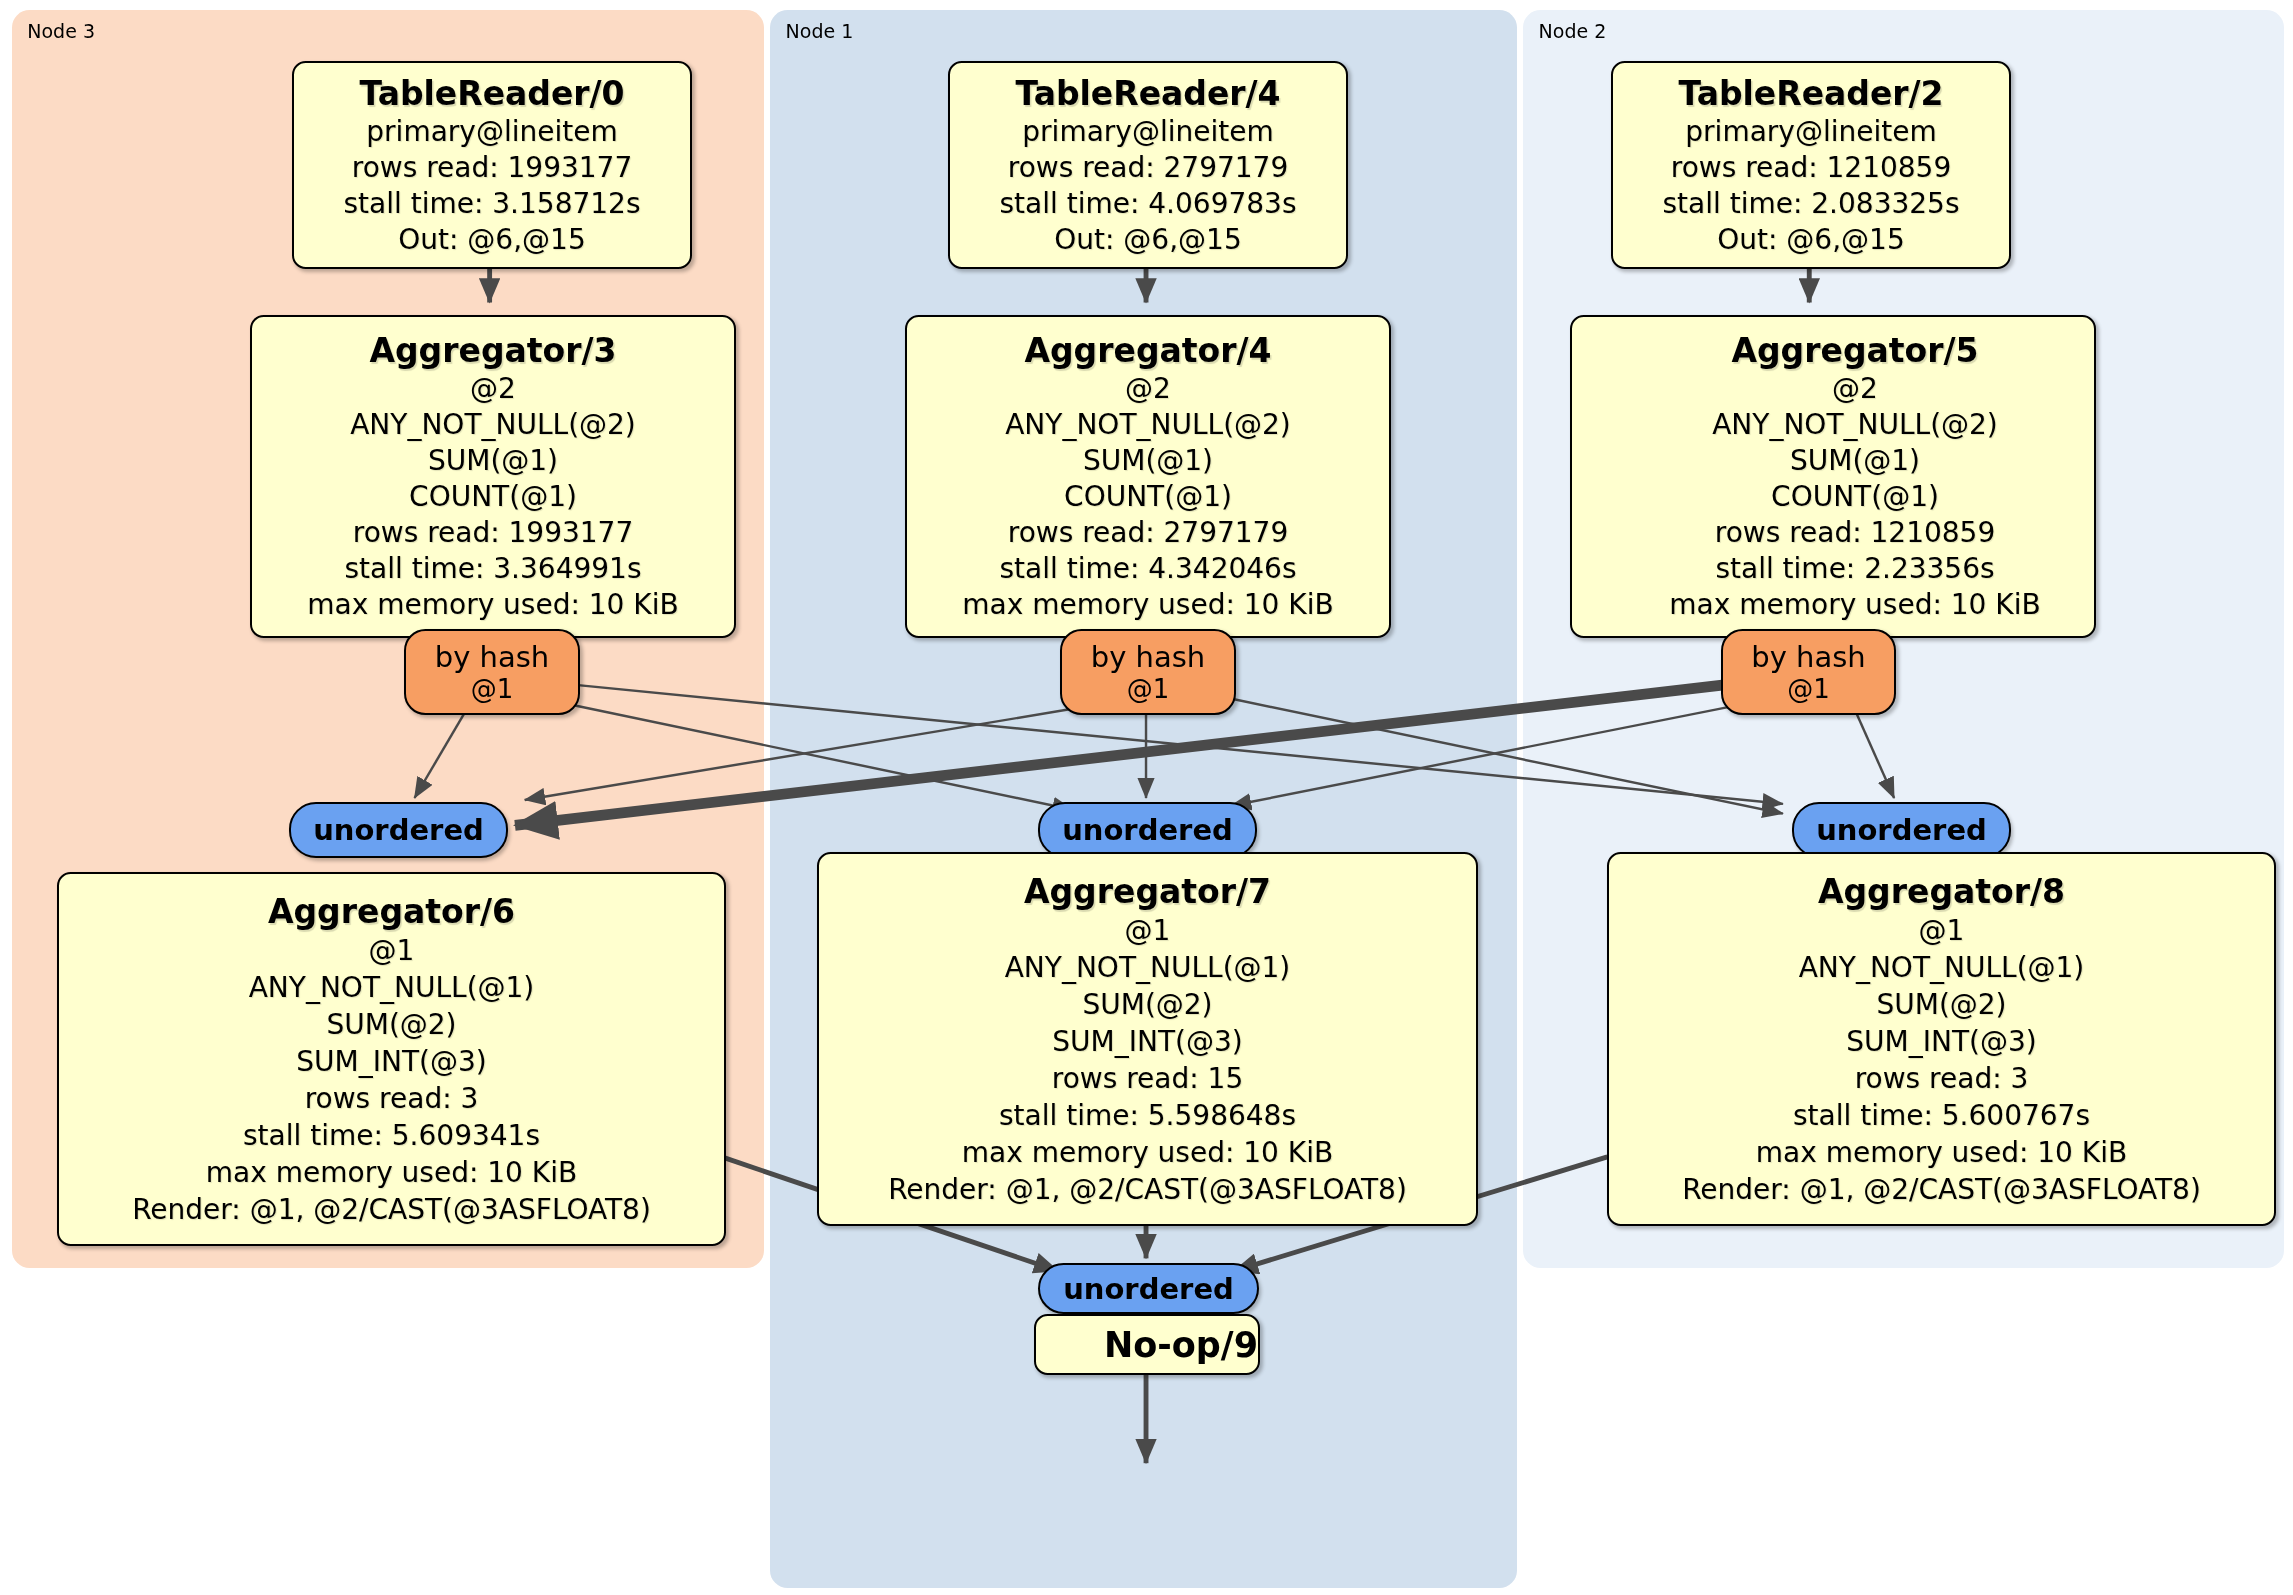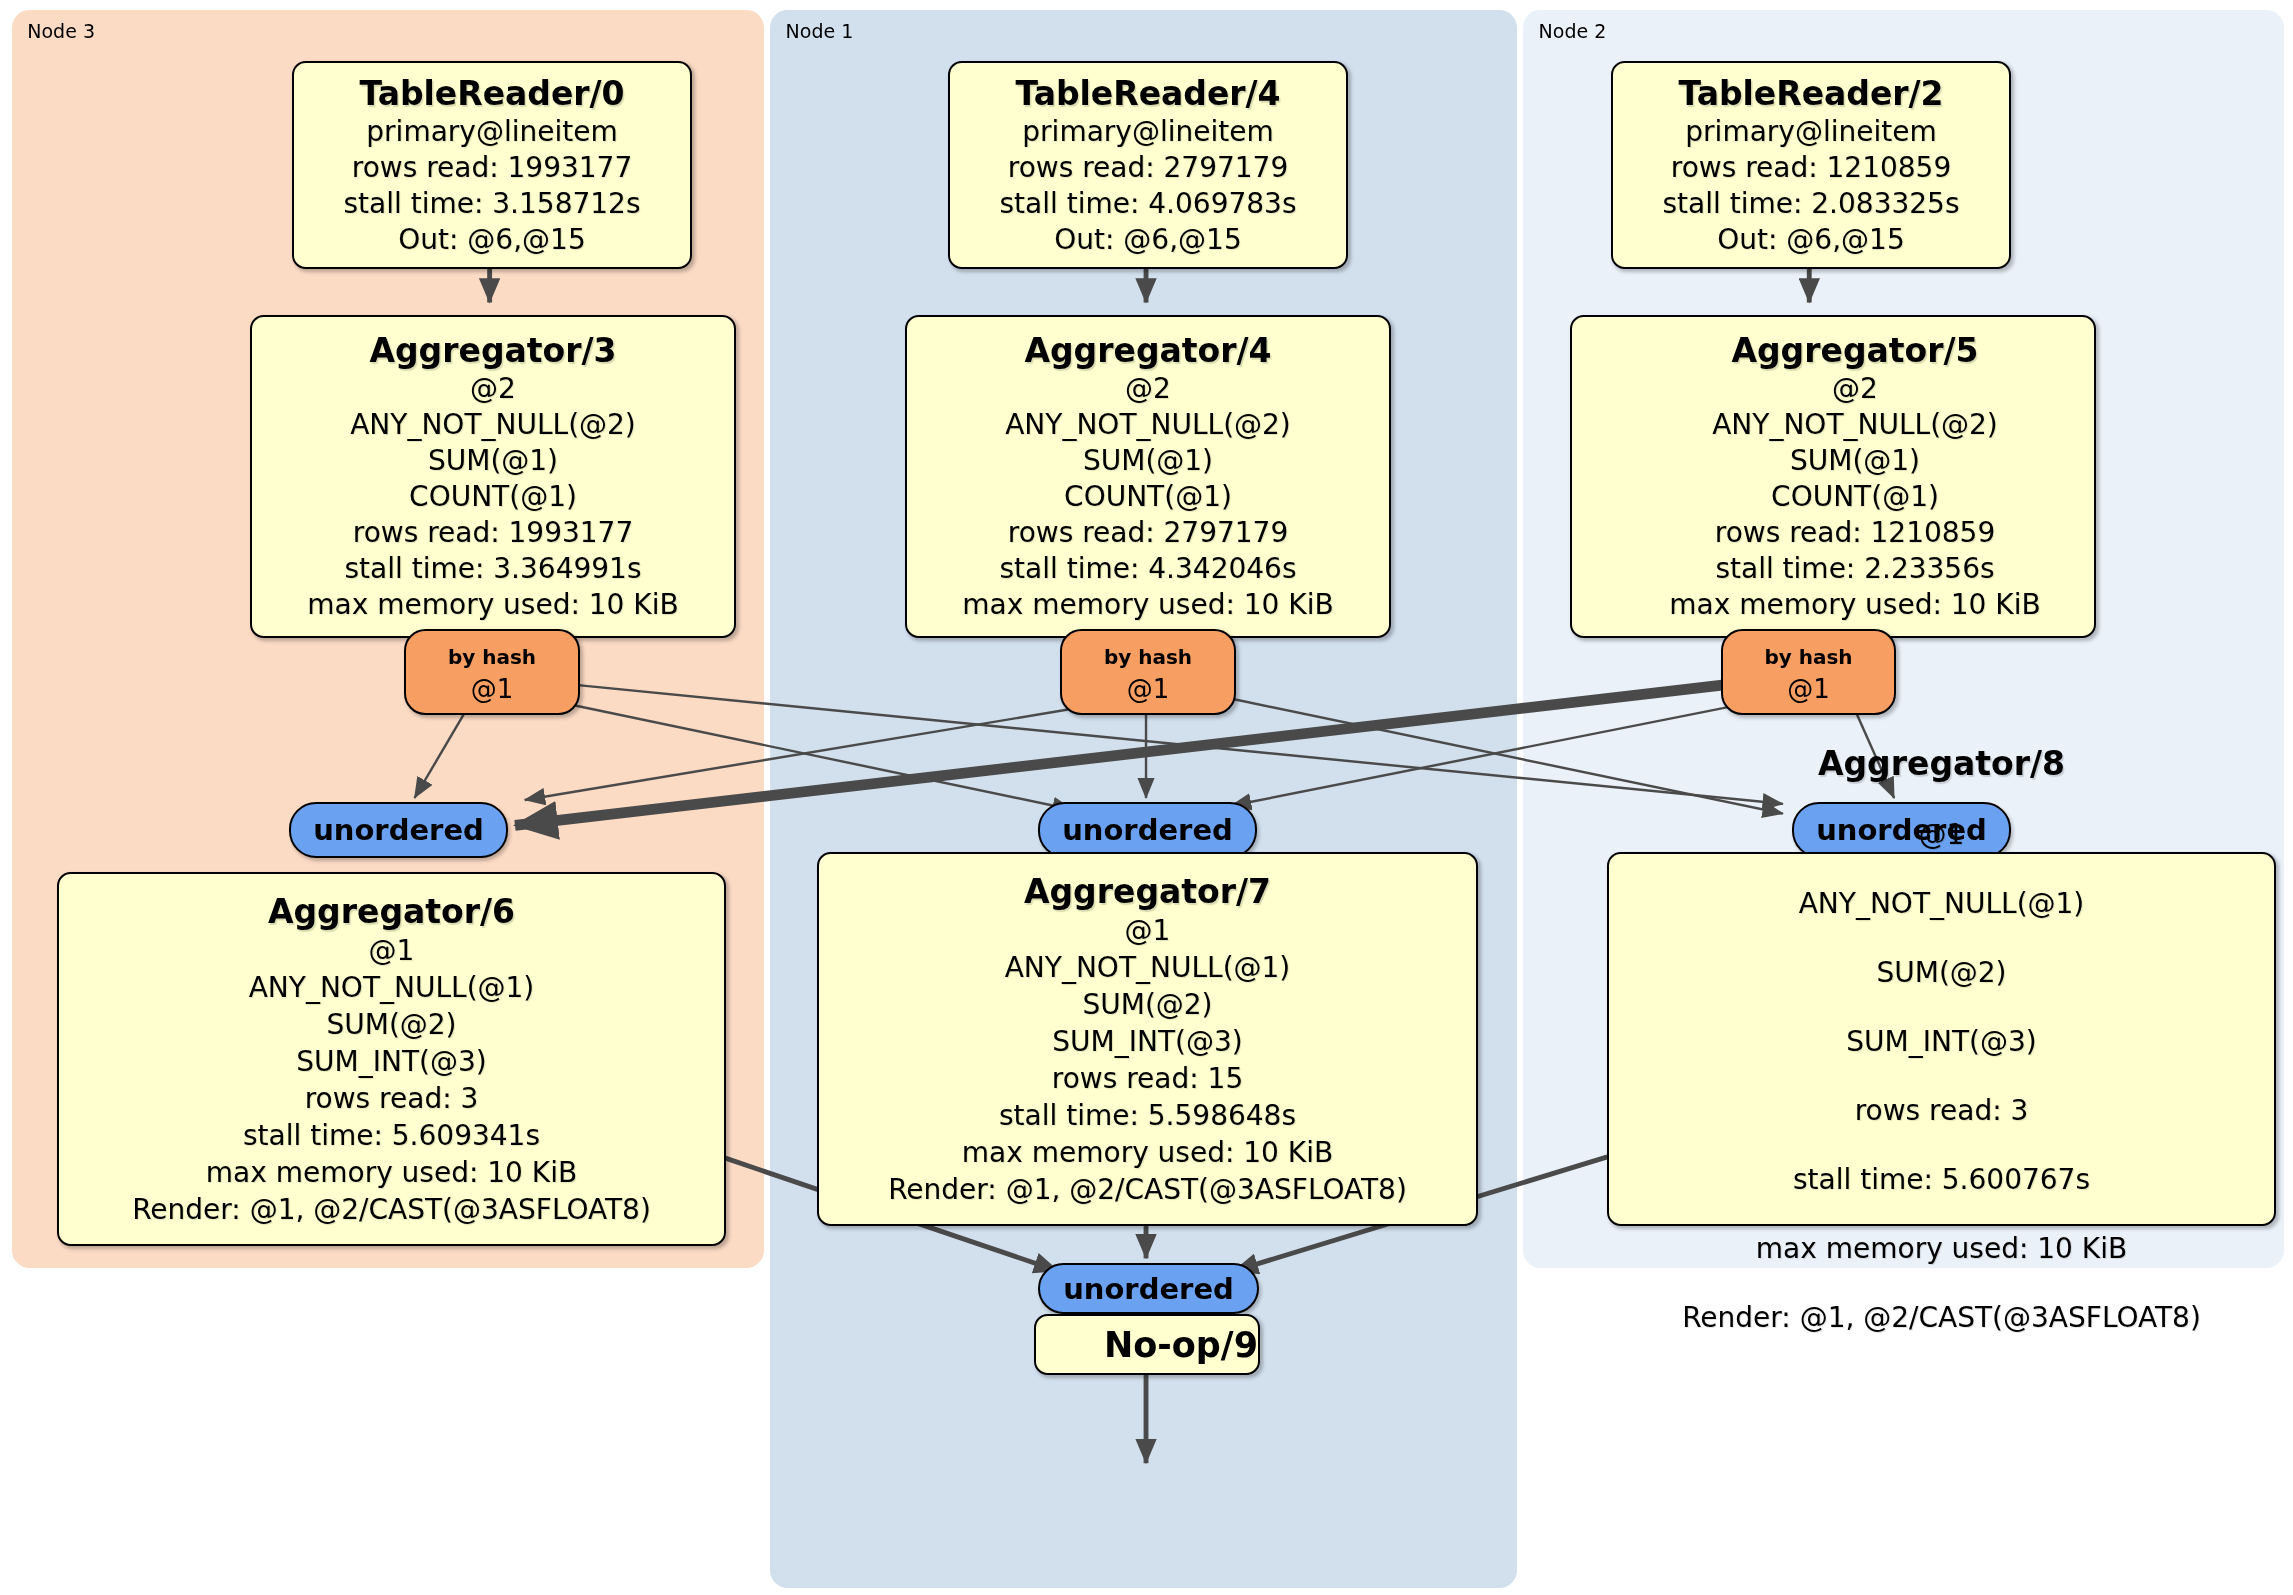--- a/index.html
+++ b/index.html
@@ -18,21 +18,21 @@
   #edges marker path{fill:var(--edge,#4a4a4a);}
   .pbox{position:absolute;z-index:3;background:var(--box-bg,#ffffcf);border:2.4px solid #000;
         border-radius:13.7px;display:flex;flex-direction:column;align-items:center;justify-content:center;
         text-align:center;box-shadow:2.9px 2.9px 3.9px rgba(0,0,0,0.25);}
   .pbox .title{font-size:33px;font-weight:bold;line-height:41px;text-shadow:1.5px 1.5px 1px rgba(0,0,0,0.15);}
   .pbox .line{font-size:28px;line-height:36px;text-shadow:1px 1px 1px rgba(0,0,0,0.12);white-space:nowrap;}
   .pbox.wide .line{line-height:37px;}
   .router{position:absolute;z-index:3;background:var(--router-bg,#f79e62);border:2.9px solid #000;
           border-radius:21.5px;display:flex;flex-direction:column;align-items:center;justify-content:center;
           text-align:center;box-shadow:2.9px 2.9px 3.9px rgba(0,0,0,0.25);}
-  .router .rtitle{font-size:20px;font-weight:bold;line-height:35px;}
+  .router .rtitle{font-size:29px;font-weight:normal;line-height:35px;}
   .router .rsub{font-size:26px;line-height:29px;}
   .sync{position:absolute;z-index:3;background:var(--sync-bg,#6aa1f1);border:2.9px solid #000;
         border-radius:27px;display:flex;align-items:center;justify-content:center;
         font-size:29px;font-weight:bold;box-shadow:2px 2.9px 3.9px rgba(0,0,0,0.25);}
   .smallbox{position:absolute;z-index:3;background:var(--box-bg,#ffffcf);border:2.9px solid #000;border-radius:13.7px;
         display:flex;align-items:center;justify-content:flex-end;font-size:35px;font-weight:bold;
         box-shadow:2.9px 2.9px 3.9px rgba(0,0,0,0.25);}
   .tooltip{position:absolute;z-index:5;background:var(--tooltip-bg,#e8e8e8);border:2.4px solid #000;
         display:flex;flex-direction:column;align-items:center;justify-content:center;text-align:center;
         box-shadow:2.9px 2.9px 4.9px rgba(0,0,0,0.3);}
@@ -177,21 +177,21 @@
     <div class="title">Aggregator/7</div>
     <div class="line">@1</div>
     <div class="line">ANY_NOT_NULL(@1)</div>
     <div class="line">SUM(@2)</div>
     <div class="line">SUM_INT(@3)</div>
     <div class="line">rows read: 15</div>
     <div class="line">stall time: 5.598648s</div>
     <div class="line">max memory used: 10 KiB</div>
     <div class="line">Render: @1, @2/CAST(@3ASFLOAT8)</div>
   </div>
-  <div class="pbox wide" style="left:1607px;top:852px;width:665px;height:370px;gap:32px;">
+  <div class="pbox wide" style="left:1607px;top:852px;width:665px;height:370px;">
     <div class="title">Aggregator/8</div>
     <div class="line">@1</div>
     <div class="line">ANY_NOT_NULL(@1)</div>
     <div class="line">SUM(@2)</div>
     <div class="line">SUM_INT(@3)</div>
     <div class="line">rows read: 3</div>
     <div class="line">stall time: 5.600767s</div>
     <div class="line">max memory used: 10 KiB</div>
     <div class="line">Render: @1, @2/CAST(@3ASFLOAT8)</div>
   </div>

